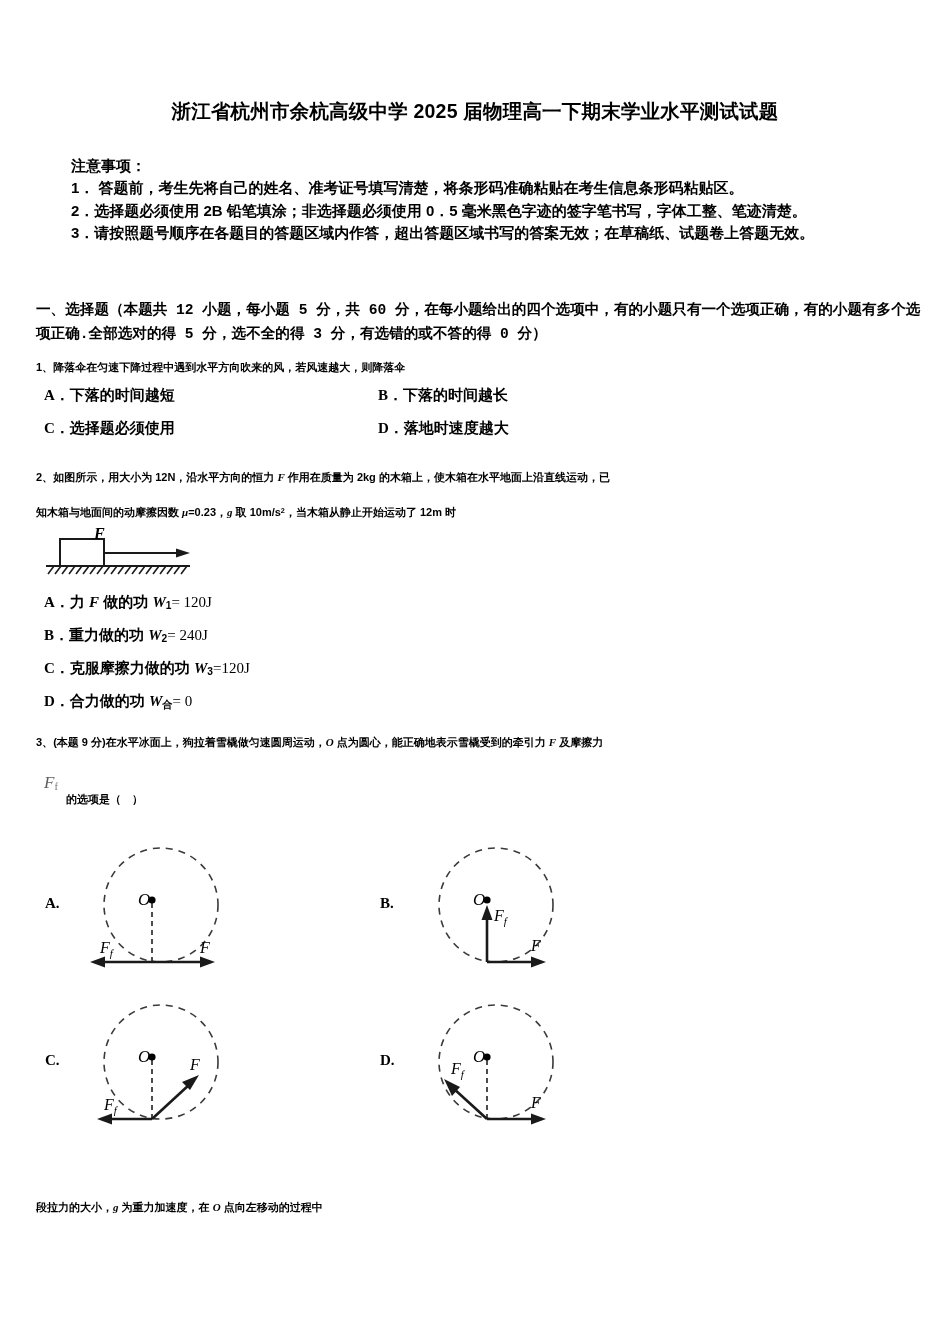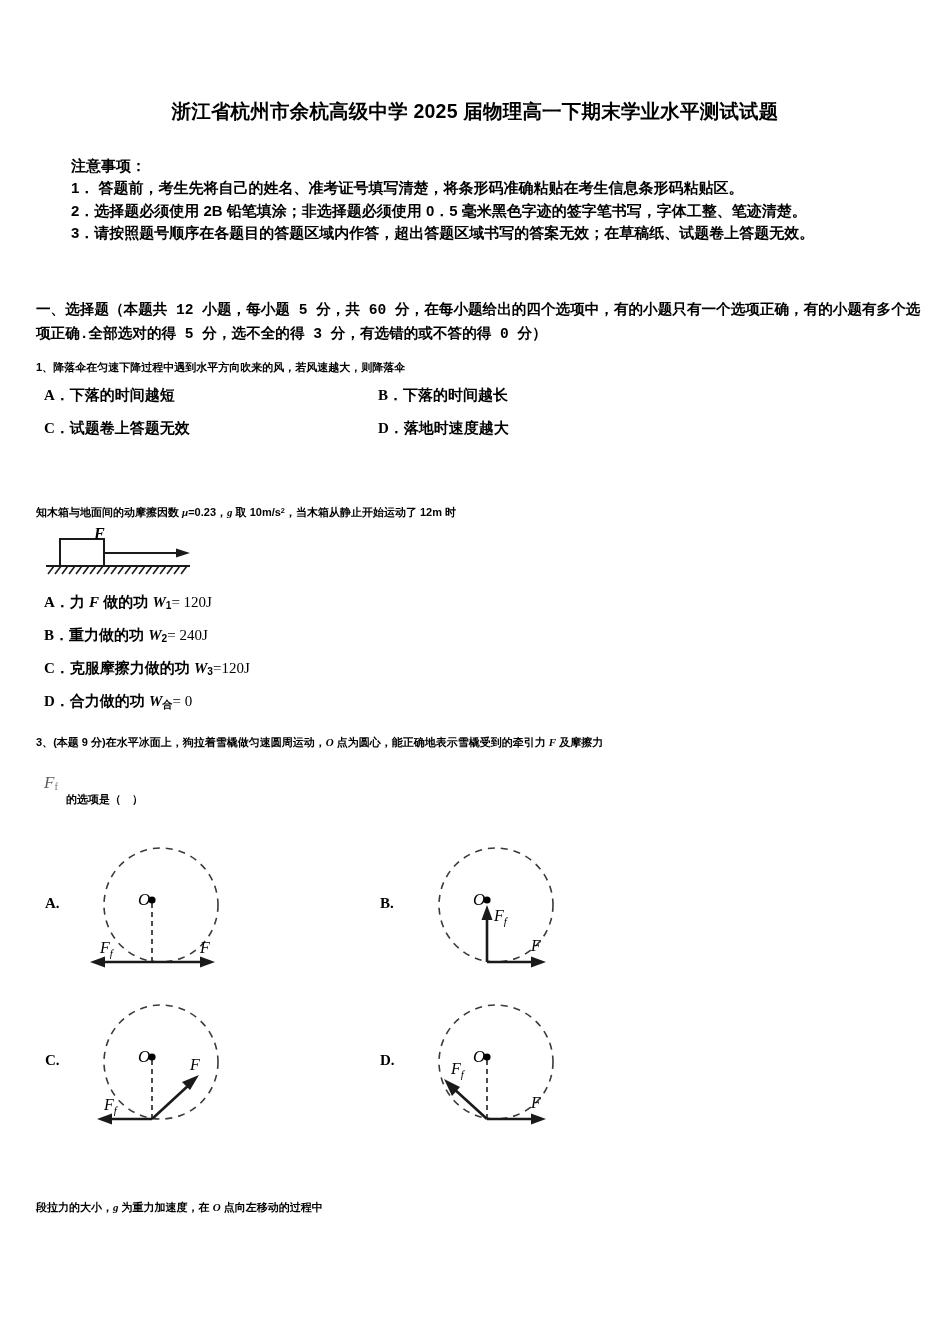--- a/index.html
+++ b/index.html
@@ -148,26 +148,29 @@
     <span>1、</span><span>降落伞在匀速下降过程中遇到水平方向吹来的风，若风速越大，则降落伞</span>
   </div>
 
   <div class="opt-row" style="left:44px; top:386px;">
     <span class="opt-letter">A．</span><span>下落的时间越短</span>
   </div>
   <div class="opt-row" style="left:378px; top:386px;">
     <span class="opt-letter">B．</span><span>下落的时间越长</span>
   </div>
   <div class="opt-row" style="left:44px; top:419px;">
-    <span class="opt-letter">C．</span><span>试题卷上答题无效</span>
+    <span class="opt-letter">C．</span><span>选择题必须使用</span>
   </div>
   <div class="opt-row" style="left:378px; top:419px;">
     <span class="opt-letter">D．</span><span>落地时速度越大</span>
   </div>
 
+  <div class="qstem" style="left:36px; top:462px; width:895px;">
+    <span>2、</span><span>如图所示，用大小为 12N，沿水平方向的恒力 </span><var>F</var><span> 作用在质量为 2kg 的木箱上，使木箱在水平地面上沿直线运动，已</span>
+  </div>
   <div class="qstem" style="left:36px; top:495px; width:895px;">
     <span>知木箱与地面间的动摩擦因数 </span><var>μ</var><span>=0.23，</span><var>g</var><span> 取 10m/s</span><sup>2</sup><span>，当木箱从静止开始运动了 12m 时</span>
   </div>
 
   <div class="fig" style="left:38px; top:524px;">
     <svg width="170" height="56" viewBox="0 0 170 56">
 
       <rect x="22" y="15" width="44" height="27" fill="#ffffff" stroke="#1a1a1a" stroke-width="2"></rect>
 
       <line x1="66" y1="29" x2="142" y2="29" stroke="#1a1a1a" stroke-width="2"></line>

